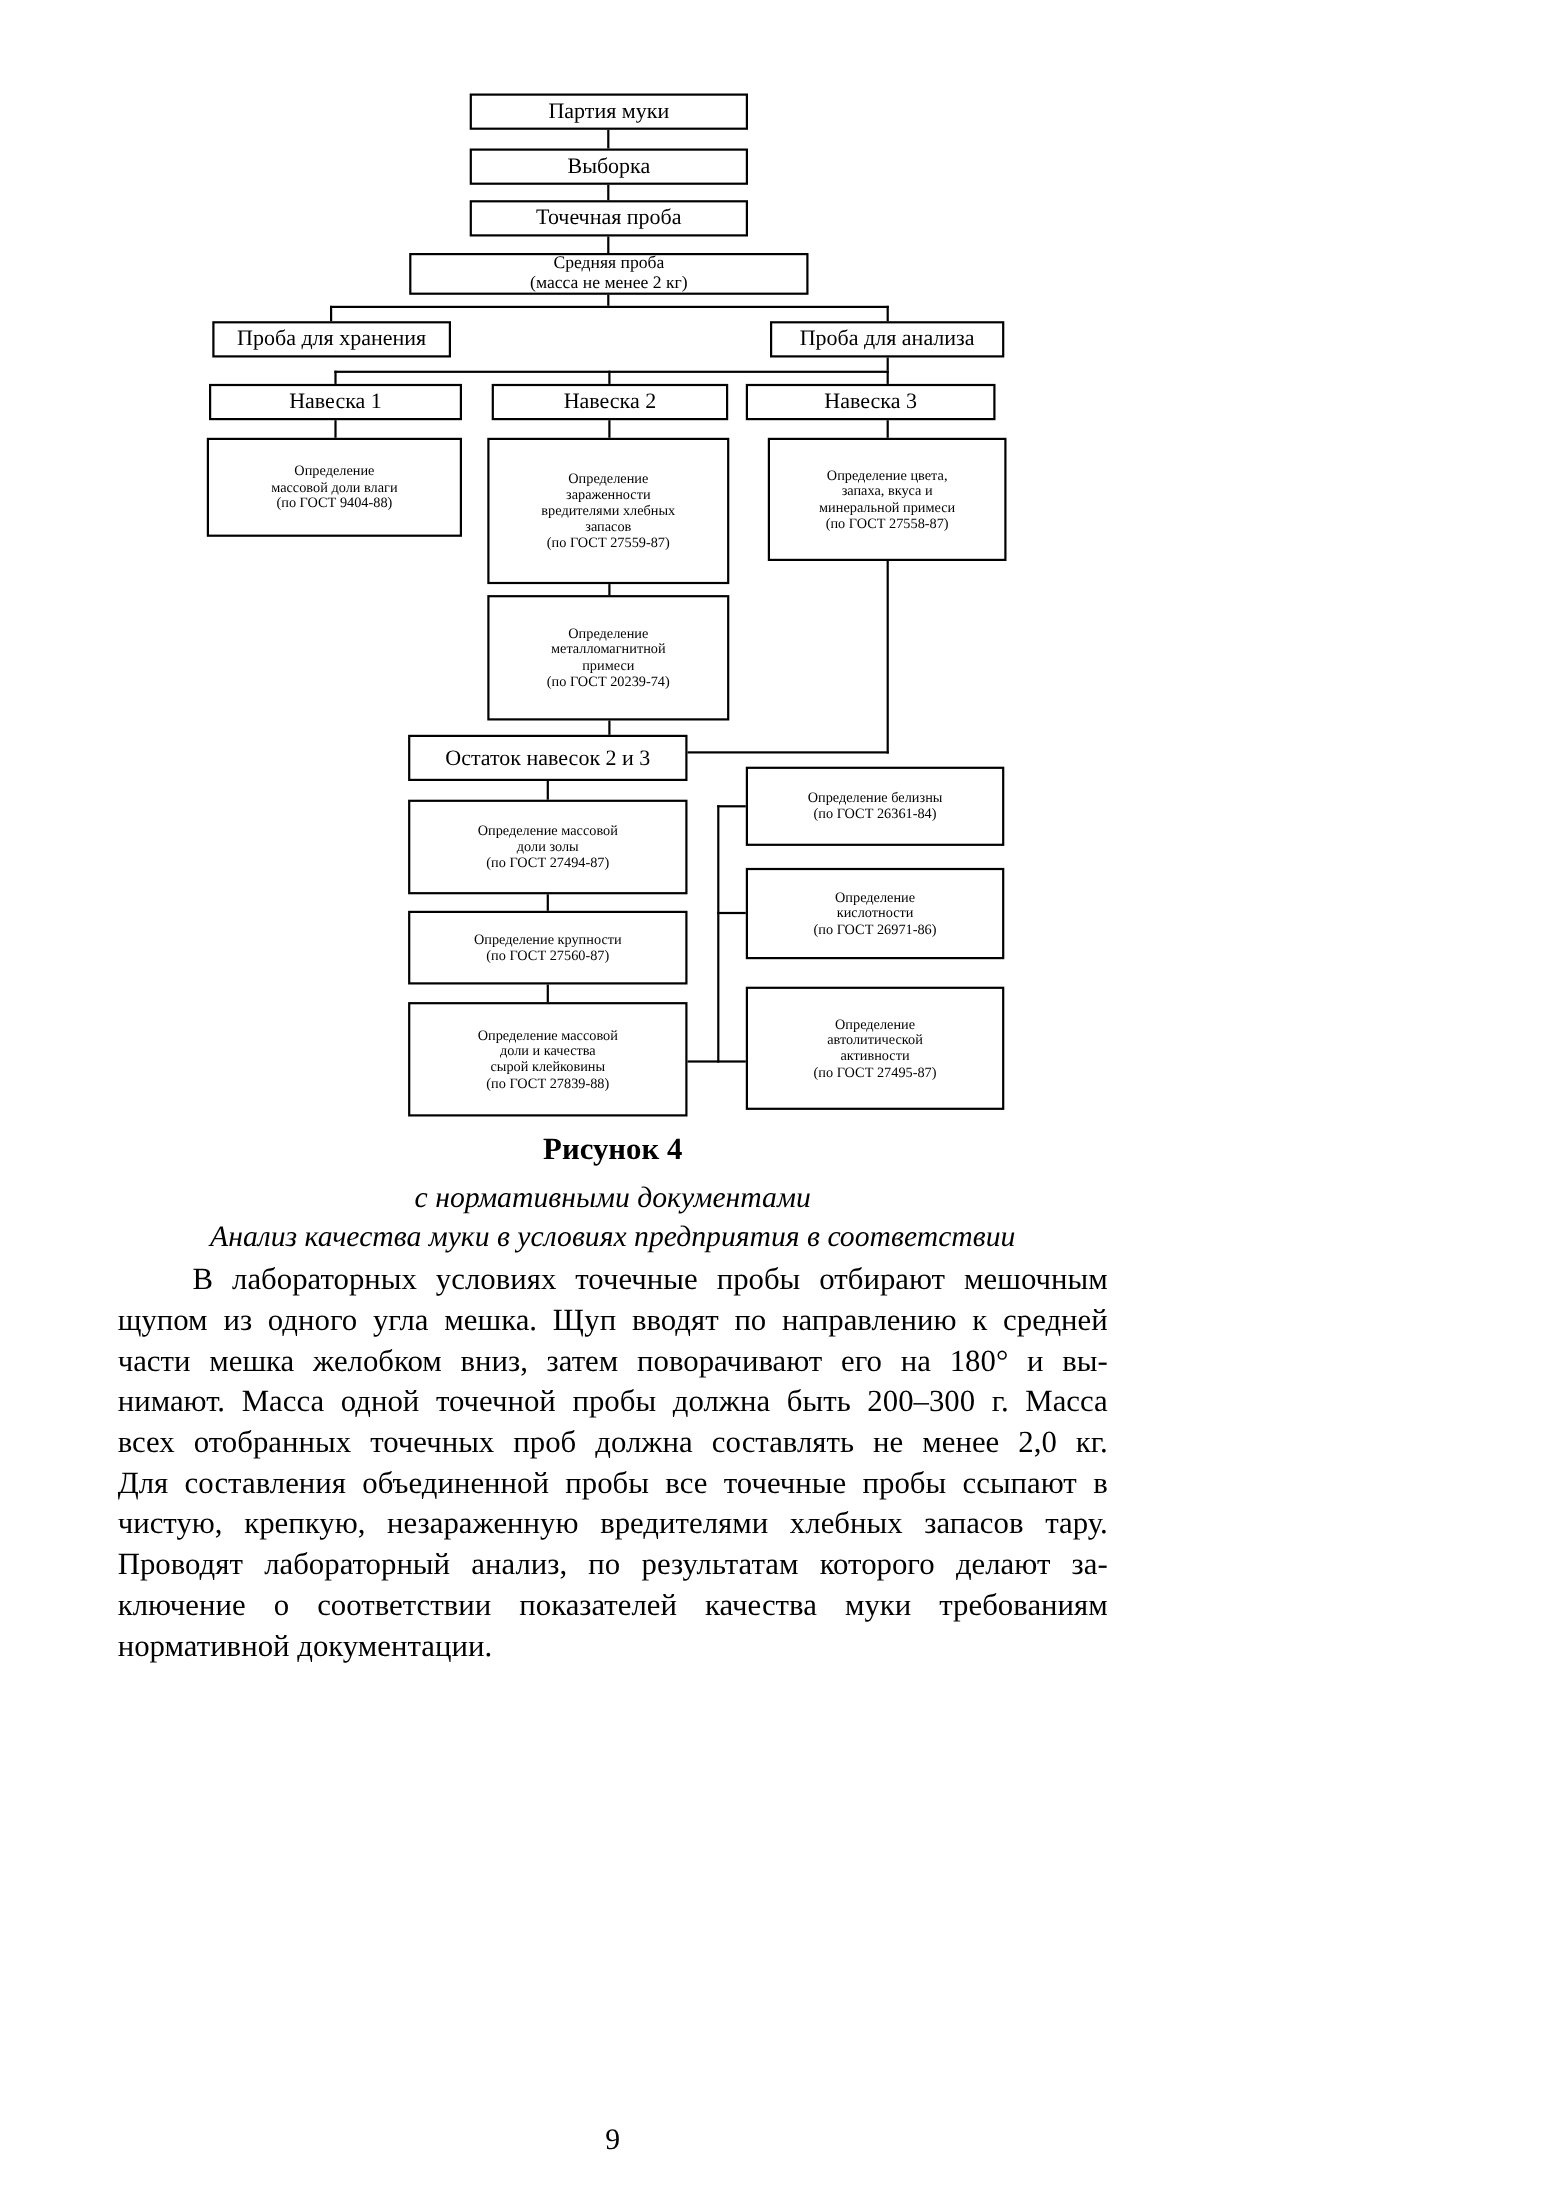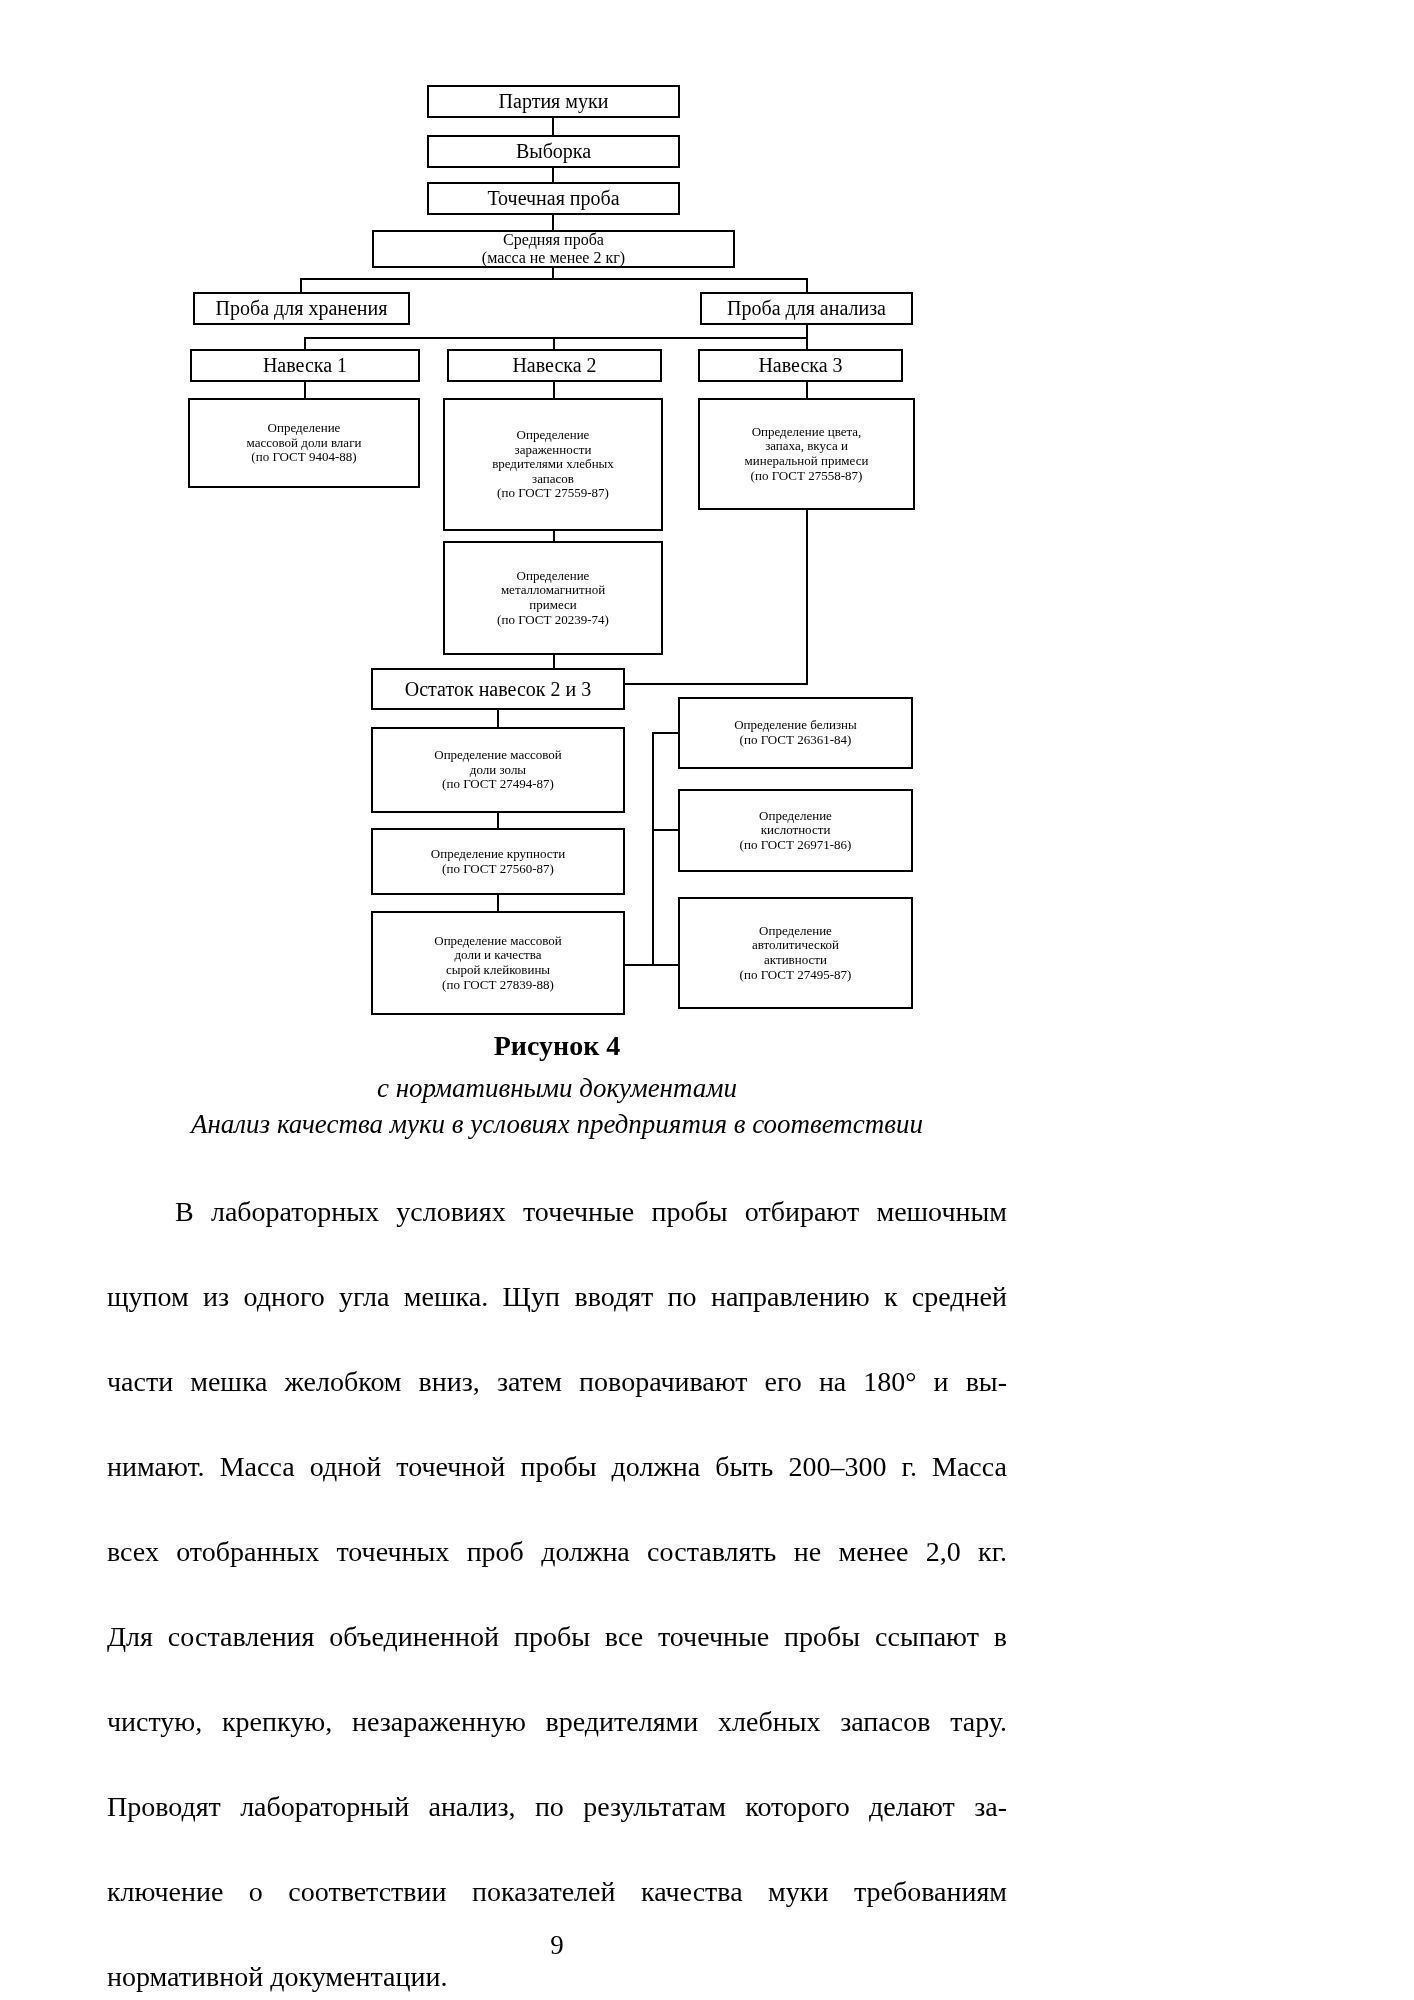--- a/index.html
+++ b/index.html
@@ -49,21 +49,20 @@
   }
   .body-text {
     position: absolute;
     left: 107px; top: 1145px; width: 900px;
     font-size: 28px;
     line-height: 37px;
   }
   .body-line {
     text-align: justify;
     text-align-last: justify;
-    margin-top: 48px;
   }
   .body-line.first { text-indent: 68px; }
   .body-line.last { text-align-last: left; }
   .page-number {
     position: absolute;
     left: 107px; top: 1930px; width: 900px;
     text-align: center;
     font-size: 27px;
   }
 </style>
@@ -76,21 +75,21 @@
 
     <div class="fbox" style="left:427px;top:85px;width:253px;height:33px">Партия муки</div>
     <div class="fbox" style="left:427px;top:135px;width:253px;height:33px">Выборка</div>
     <div class="fbox" style="left:427px;top:182px;width:253px;height:33px">Точечная проба</div>
     <div class="fbox xs" style="left:372px;top:230px;width:363px;height:38px">Средняя проба
 (масса не менее 2 кг)</div>
     <div class="fbox" style="left:193px;top:292px;width:217px;height:33px">Проба для хранения</div>
     <div class="fbox" style="left:700px;top:292px;width:213px;height:33px">Проба для анализа</div>
     <div class="fbox" style="left:190px;top:349px;width:230px;height:33px">Навеска 1</div>
     <div class="fbox" style="left:447px;top:349px;width:215px;height:33px">Навеска 2</div>
-    <div class="fbox" style="left:698px;top:349px;width:205px;height:33px">Навеска 3</div>
+    <div class="fbox" style="left:678px;top:349px;width:227px;height:33px">Навеска 3</div>
     <div class="fbox sm" style="left:188px;top:398px;width:232px;height:90px">Определение
 массовой доли влаги
 (по ГОСТ 9404-88)</div>
     <div class="fbox sm" style="left:443px;top:398px;width:220px;height:133px">Определение
 зараженности
 вредителями хлебных
 запасов
 (по ГОСТ 27559-87)</div>
     <div class="fbox sm" style="left:698px;top:398px;width:217px;height:112px">Определение цвета,
 запаха, вкуса и

